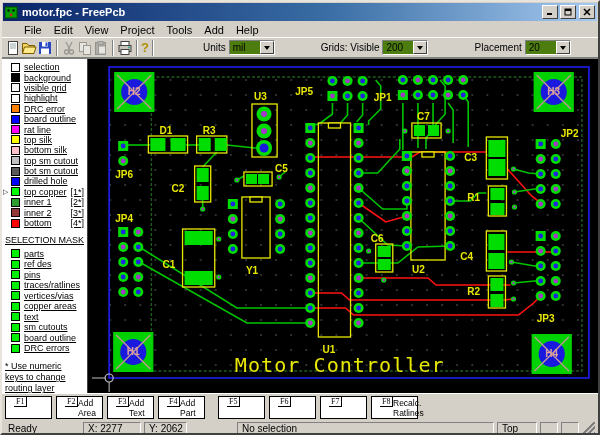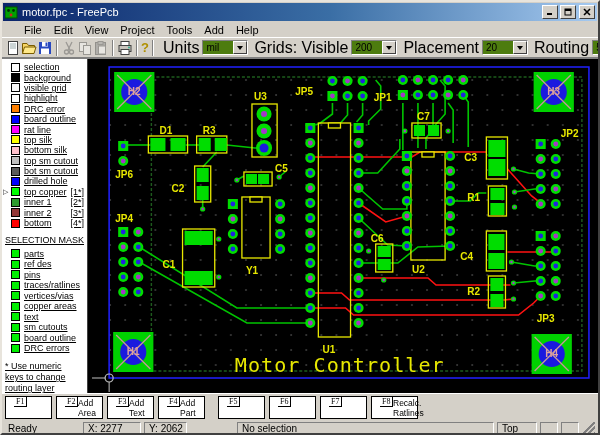--- a/index.html
+++ b/index.html
@@ -1,32 +1,32 @@
 <!DOCTYPE html>
 <html><head>
 <meta charset="utf-8">
 <style>
   html,body{margin:0;padding:0;background:#777;}
   *{box-sizing:border-box;}
   .window{width:600px;height:435px;background:#d4d0c8;border:2px solid;border-color:#e8e4dc #404040 #404040 #e8e4dc;font-family:"Liberation Sans",sans-serif;position:relative;overflow:hidden;}
   
   .titlebar{height:18px;margin:1px;background:linear-gradient(90deg,#0a246a,#3a6ea5 55%,#a6caf0);display:flex;align-items:center;padding:0 2px;color:#fff;}
-  .titletext{font-size:11px;font-weight:normal;margin-left:4px;flex:1;white-space:nowrap;}
+  .titletext{font-size:11px;font-weight:bold;margin-left:4px;flex:1;white-space:nowrap;}
   .winbtn{width:16px;height:14px;background:#d4d0c8;border:1px solid;border-color:#fff #404040 #404040 #fff;margin-left:2px;display:flex;align-items:center;justify-content:center;}
   .winbtn svg{display:block;}
   
   .menubar{height:15px;display:flex;align-items:center;padding-left:16px;}
   .mi{font-size:11px;padding:1px 6px;color:#000;}
   
   .toolbar{height:21px;display:flex;align-items:center;border-top:1px solid #fff;border-bottom:1px solid #808080;padding:0 3px;}
   .tbi{width:20px;height:17px;display:flex;align-items:center;justify-content:center;}
   .tbi.disabled{opacity:.45;filter:grayscale(1);}
   .tsep{width:2px;height:16px;border-left:1px solid #808080;border-right:1px solid #fff;margin:0 3px;}
   .combo-group{display:flex;align-items:center;margin-left:6px;}
-  .combo-label{font-size:16px;margin-right:3px;white-space:nowrap;}
+  .combo-label{font-size:10px;margin-right:3px;white-space:nowrap;margin-left:40px;}
   .combo{width:46px;height:15px;background:#4d7c0f;border:1px solid;border-color:#808080 #fff #fff #808080;display:flex;align-items:center;font-size:10px;}
   .combo .val{flex:1;padding-left:3px;}
   .combo .drop{width:14px;height:13px;background:#d4d0c8;border:1px solid;border-color:#fff #404040 #404040 #fff;display:flex;align-items:center;justify-content:center;}
   .combo .drop::after{content:"";border:3px solid transparent;border-top:4px solid #000;margin-top:4px;}
   
   .main{display:flex;height:335px;border-top:1px solid #808080;}
   .sidebar{width:86px;background:#fff;border-right:1px solid #404040;padding:3px 0 0 0;overflow:hidden;font-size:9px;color:#000;text-decoration:underline;}
   .lrow{height:10.4px;display:flex;align-items:center;padding-left:9px;position:relative;}
   .mrow{height:10.5px;display:flex;align-items:center;padding-left:9px;}
   .sw{width:9px;height:9px;border:1px solid #000;flex:none;margin-right:4px;}

